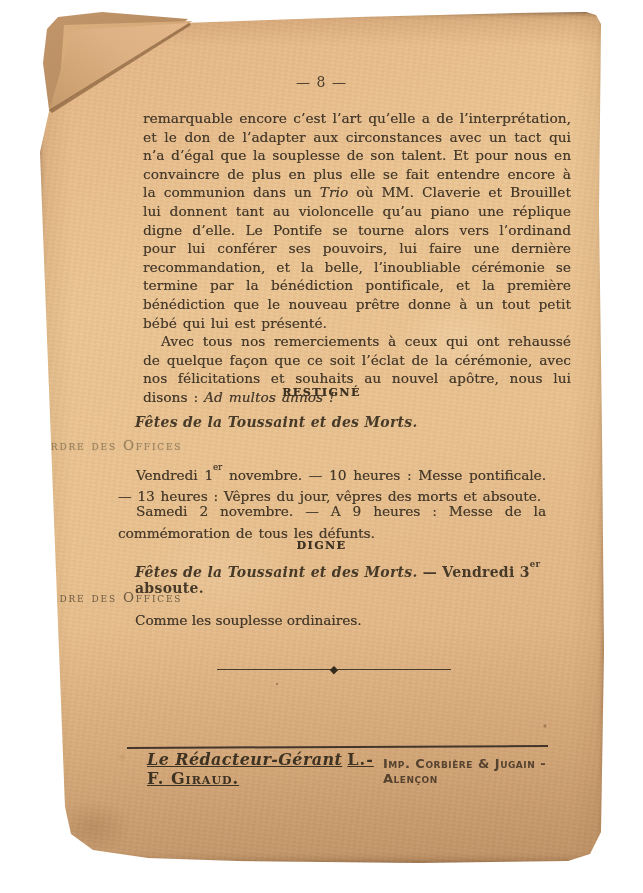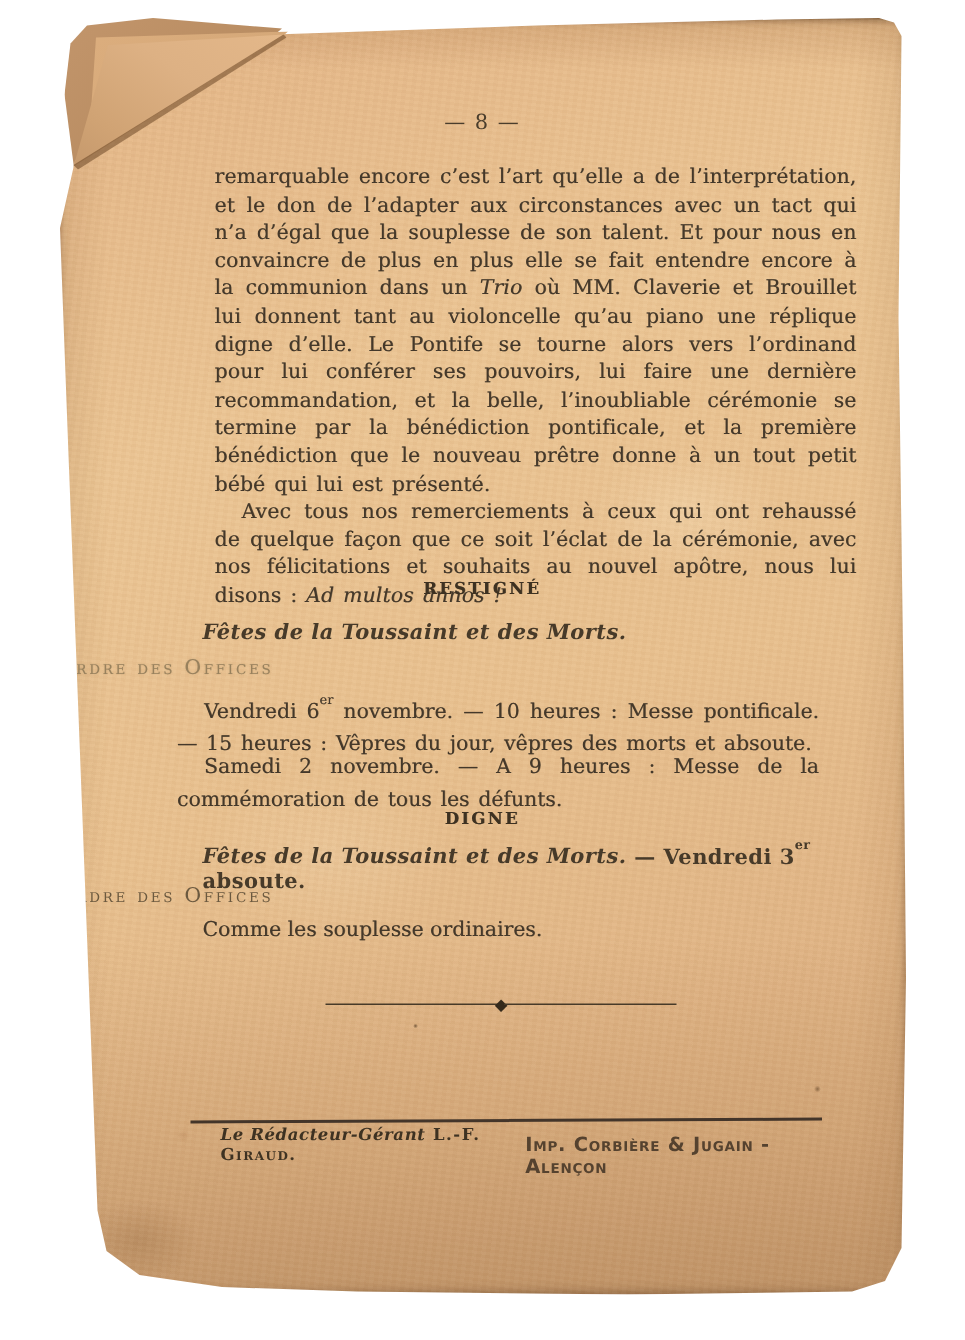--- a/index.html
+++ b/index.html
@@ -87,22 +87,22 @@
   sup{font-size:8.5px;position:relative;top:-4px;}
   .plain{left:97px;top:600px;font-size:13.6px;
     text-shadow:.3px 0 0 rgba(68,56,40,.55);}
   .divider{top:653px;left:179px;width:234px;height:9px;display:flex;align-items:center;}
   .divider .line{flex:1;height:1.4px;background:#473a28;}
   .divider .diamond{font-size:11px;line-height:9px;margin:0 -2px;color:#342a1c;}
   .footer-rule{top:734px;left:89px;width:421px;height:1.6px;background:#43352a;
     transform:rotate(-.25deg);}
   .footer-row{top:738px;left:89px;width:421px;display:flex;
     justify-content:space-between;align-items:flex-start;}
-  .editor{margin-left:20px;font-size:11px;font-weight:bold;font-style:italic;
-    letter-spacing:.4px;color:#3e3222;}
+  .editor{margin-left:20px;font-size:16px;font-weight:bold;font-style:italic;
+    letter-spacing:.4px;color:#3e3222;text-decoration:underline;}
   .editor .name{font-style:normal;font-variant:small-caps;letter-spacing:1px;margin-left:5px;}
   .printer{font-family:"DejaVu Sans", sans-serif;font-size:13px;font-weight:bold;
     font-variant:small-caps;letter-spacing:.5px;color:#55422f;margin-top:6px;}
 </style>
 </head>
 <body>
 
 <div class="scene">
 
   <div class="under-back"></div>
@@ -115,21 +115,21 @@
 
       <div class="abs article">
         <p><span>remarquable encore c’est l’art qu’elle a de l’interprétation, et le don de l’adapter aux circonstances avec un tact qui n’a d’égal que la souplesse de son talent. Et pour nous en convaincre de plus en plus elle se fait entendre encore à la communion dans un </span><em>Trio</em><span> où MM. Claverie et Brouillet lui donnent tant au violoncelle qu’au piano une réplique digne d’elle. Le Pontife se tourne alors vers l’ordinand pour lui conférer ses pouvoirs, lui faire une dernière recommandation, et la belle, l’inoubliable cérémonie se termine par la bénédiction pontificale, et la première bénédiction que le nouveau prêtre donne à un tout petit bébé qui lui est présenté.</span></p>
         <p class="indent"><span>Avec tous nos remerciements à ceux qui ont rehaussé de quelque façon que ce soit l’éclat de la cérémonie, avec nos félicitations et souhaits au nouvel apôtre, nous lui disons : </span><em>Ad multos annos !</em></p>
       </div>
 
       <div class="abs sec-title" id="restigne-title">RESTIGNÉ</div>
       <div class="abs subtitle" id="restigne-sub">Fêtes de la Toussaint et des Morts.</div>
       <div class="abs offices" id="offices-1">Ordre des Offices</div>
 
-      <div class="abs sched" id="sched-1"><span>Vendredi 6</span><sup>er</sup><span> novembre. — 10 heures : Messe pontificale. — 15 heures : Vêpres du jour, vêpres des morts et absoute.</span></div>
+      <div class="abs sched" id="sched-1"><span>Vendredi 1</span><sup>er</sup><span> novembre. — 10 heures : Messe pontificale. — 13 heures : Vêpres du jour, vêpres des morts et absoute.</span></div>
 
       <div class="abs sched" id="sched-2">Samedi 2 novembre. — A 9 heures : Messe de la commémoration de tous les défunts.</div>
 
       <div class="abs sec-title" id="digne-title">DIGNE</div>
 
       <div class="abs subtitle" id="digne-sub"><em>Fêtes de la Toussaint et des Morts.</em><span class="roman"><span> — Vendredi 3</span><sup>er</sup><span> absoute.</span></span></div>
 
       <div class="abs offices" id="offices-2">Ordre des Offices</div>
       <div class="abs plain" id="digne-body">Comme les souplesse ordinaires.</div>
 

